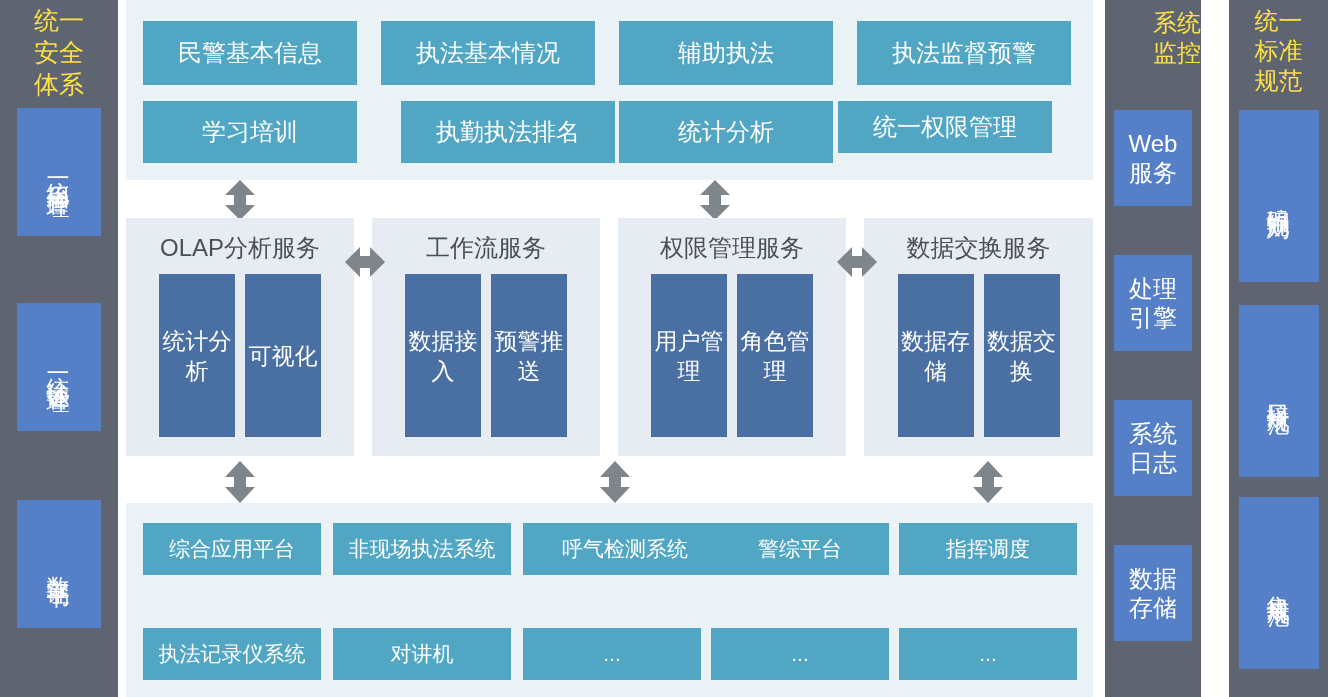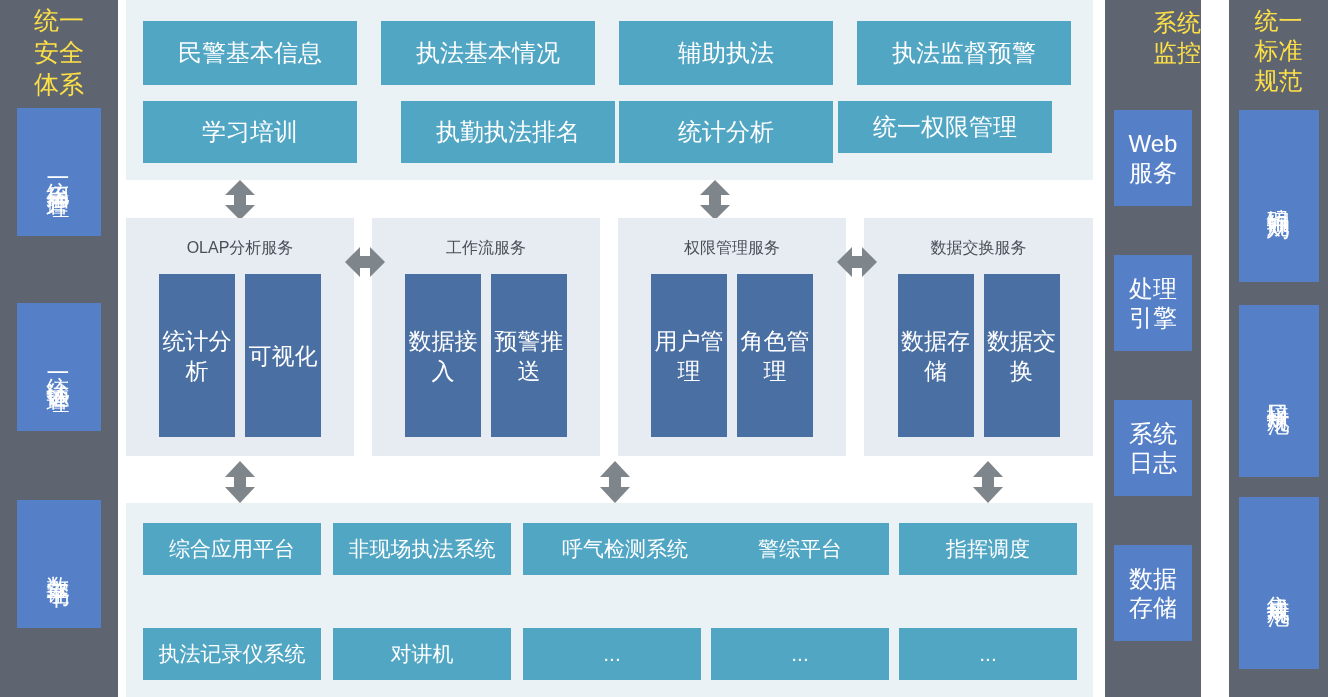--- a/index.html
+++ b/index.html
@@ -64,21 +64,21 @@
   }
 
   
   #layer-svc { position: absolute; left: 0; top: 218px; width: 967px; height: 238px; }
   .svc-panel {
     position: absolute; top: 0; height: 238px;
     background: #E7EBF2;
     display: flex; flex-direction: column; align-items: center;
   }
   .svc-title {
-    color: #4A4F56; font-size: 16px; line-height: 28px;
+    color: #4A4F56; font-size: 24px; line-height: 28px;
     padding-top: 16px; margin-bottom: 12px; white-space: nowrap;
   }
   .svc-inner-row { display: flex; gap: 10px; }
   .svc-box {
     background: #4A6FA3; color: #ffffff;
     width: 76px; height: 163px;
     display: flex; align-items: center; justify-content: center;
     text-align: center; font-size: 23px; line-height: 30px;
   }
 

